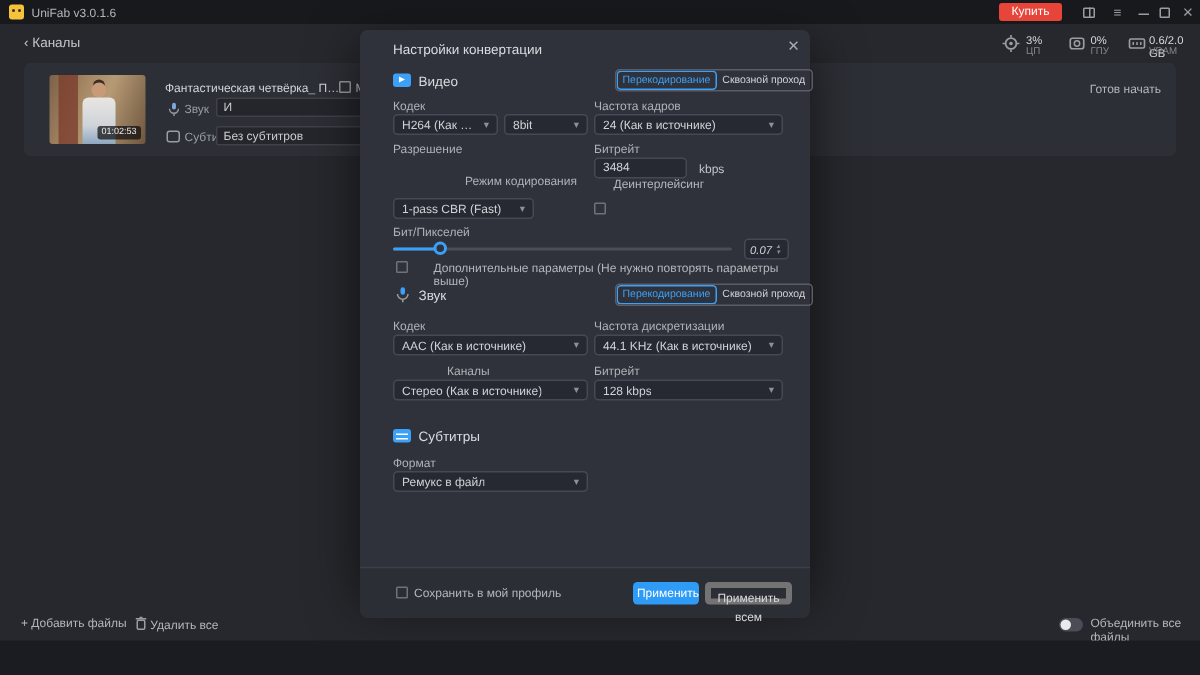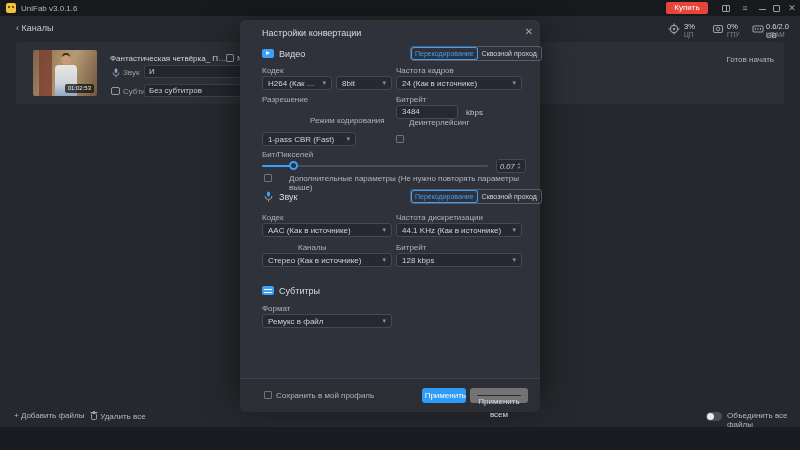--- a/index.html
+++ b/index.html
@@ -67,21 +67,21 @@
   .chk { width:8px; height:8px; border:1px solid #6f727a; border-radius:1px; background:transparent; cursor:pointer; }
   .chk-lbl { font-size:8px; color:#b3b6bc; }
   .track { height:2px; background:#4a4d55; border-radius:1px; }
   .track .fill { position:absolute; left:0; top:0; height:2px; background:#3ba0f7; border-radius:1px; }
   .knob { position:absolute; width:9px; height:9px; border-radius:50%; border:2px solid #3ba0f7; background:#2f323a; top:-4px; cursor:pointer; }
   .spinbox { background:#262931; border:1px solid #454954; border-radius:3px; height:14px; display:flex; align-items:center; padding:0 3px; }
   .spinbox .num { font-size:7.5px; color:#cfd2d7; }
   .spin-arrows { display:flex; flex-direction:column; margin-left:3px; font-size:4.5px; color:#8d9096; line-height:4px; }
   .dlg-footer { left:0px; top:358px; width:300px; height:34px; background:#2b2e35; border-top:1px solid #3c4048; border-radius:0 0 5px 5px; }
   .btn-blue { background:#2e9bf7; border-radius:3px; color:#fff; font-size:8px; text-align:center; cursor:pointer; }
-  .btn-ghost { background:transparent; border:7px solid #737373; border-radius:3px; color:#d6d9dd; font-size:8px; text-align:center; cursor:pointer; }
+  .btn-ghost { background:transparent; border:4px solid #737373; border-radius:3px; color:#d6d9dd; font-size:8px; text-align:center; cursor:pointer; }
   
   .bt-item { top:411px; font-size:8px; color:#b3b6bc; cursor:pointer; }
   .toggle { left:706px; top:412px; width:16px; height:9px; border-radius:5px; background:#4a4d55; cursor:pointer; }
   .toggle .dot { position:absolute; left:1px; top:1px; width:7px; height:7px; border-radius:50%; background:#e8eaec; }
   #bottombar { left:0; top:427px; width:800px; height:23px; background:#1a1c21; }
   svg { display:block; }
 </style>
 </head>
 <body>
 

